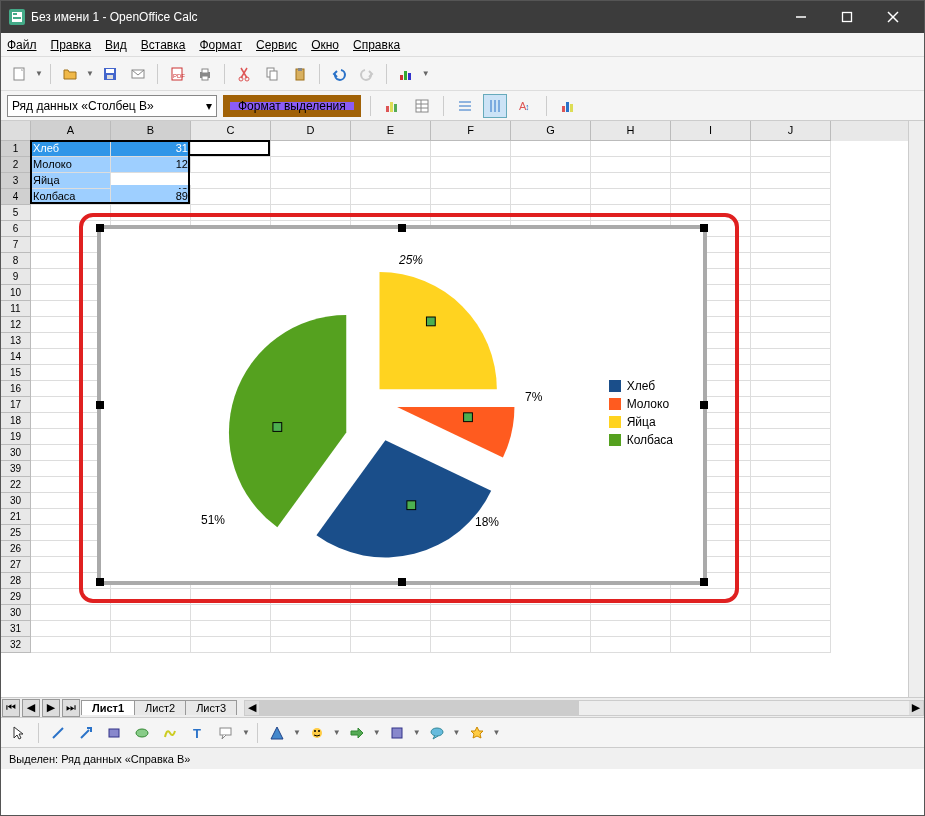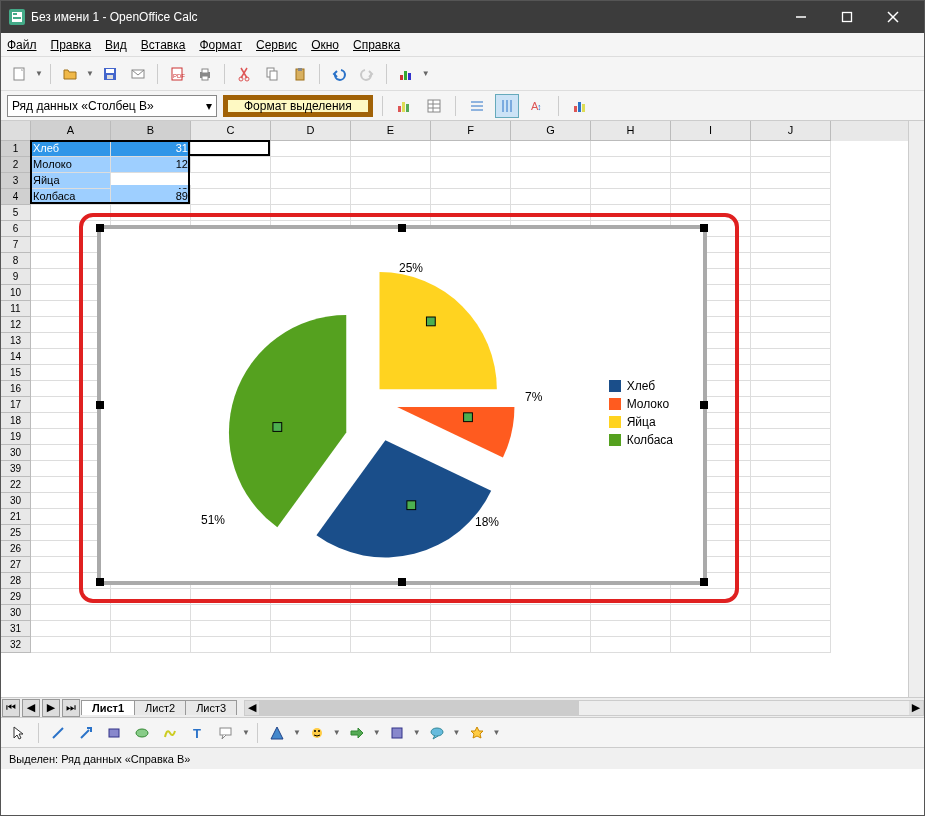--- a/index.html
+++ b/index.html
@@ -11,21 +11,21 @@
 .winbtn svg { width: 12px; height: 12px; }
 .menubar { height: 24px; background: #f5f5f5; display: flex; align-items: center; padding: 0 6px; font-size: 12px; border-bottom: 1px solid #ddd; }
 .menubar span { margin-right: 14px; cursor: default; }
 .menubar span u { text-decoration: underline; }
 .toolbar1 { height: 34px; background: #f5f5f5; border-bottom: 1px solid #ddd; display: flex; align-items: center; padding: 0 6px; gap: 4px; }
 .tbtn { width: 24px; height: 24px; display: flex; align-items: center; justify-content: center; border: 1px solid transparent; }
 .tsep { width: 1px; height: 20px; background: #ccc; margin: 0 3px; }
 .toolbar2 { height: 30px; background: #f5f5f5; border-bottom: 1px solid #ccc; display: flex; align-items: center; padding: 0 6px; gap: 6px; font-size: 12px; }
 .combo { height: 22px; width: 210px; border: 1px solid #888; background: #fff; display: flex; align-items: center; padding: 0 4px; font-size: 12px; }
 .combo .arrow { margin-left: auto; }
-.btn { height: 22px; border: 5px solid #a16207; background: #fef9c3; padding: 0 16px; font-size: 12px; display: flex; align-items: center; }
+.btn { height: 22px; border: 7px solid #a16207; background: #8b5cf6; padding: 0 8px; font-size: 12px; display: flex; align-items: center; }
 .sheet-area { position: relative; height: 576px; background: #fff; }
 .colheads { position: absolute; left: 30px; top: 0; right: 16px; height: 20px; display: flex; background: #e8e8e8; }
 .colhead { width: 80px; border-right: 1px solid #bbb; border-bottom: 1px solid #bbb; text-align: center; font-size: 11px; line-height: 19px; }
 .colhead.sel { background: #d0d0d0; }
 .rowheads { position: absolute; left: 0; top: 20px; width: 30px; }
 .rowhead { height: 16px; border-right: 1px solid #bbb; border-bottom: 1px solid #bbb; background: #e8e8e8; text-align: center; font-size: 10px; line-height: 15px; }
 .rowhead.sel { background: #d0d0d0; }
 .corner { position: absolute; left: 0; top: 0; width: 30px; height: 20px; background: #ddd; border-right: 1px solid #bbb; border-bottom: 1px solid #bbb; }
 .cells { position: absolute; left: 30px; top: 20px; right: 16px; bottom: 0; }
 .cell { position: absolute; width: 80px; height: 16px; border-right: 1px solid #ddd; border-bottom: 1px solid #ddd; font-size: 11px; padding: 0 2px; line-height: 15px; overflow: hidden; white-space: nowrap; }
@@ -638,21 +638,21 @@
         <rect x="338" y="196" width="9" height="9" class="slice-handle"></rect>
       </g>
 
       <g transform="translate(18,26)">
         <path d="M 270 190 L 199.5 287.1 A 120 120 0 0 0 378.2 241.7 Z" fill="#1a4e8a"></path>
         <rect x="292" y="252" width="9" height="9" class="slice-handle"></rect>
       </g>
     </svg>
 
     
-    <div class="datalabel" style="left:298px; top:32px;"><span>25</span>%</div>
+    <div class="datalabel" style="left:298px; top:24px;font-style:italic;"><span>25</span>%</div>
     <div class="datalabel" style="left:424px; top:161px;"><span>7</span>%</div>
     <div class="datalabel" style="left:374px; top:286px;"><span>18</span>%</div>
     <div class="datalabel" style="left:100px; top:284px;"><span>51</span>%</div>
 
     
     <div class="legend" style="right:30px; top:150px;">
       <div class="legend-row">
           <div class="legend-sw" style="background:#1a4e8a"></div>
           <span>Хлеб</span>
         </div>

